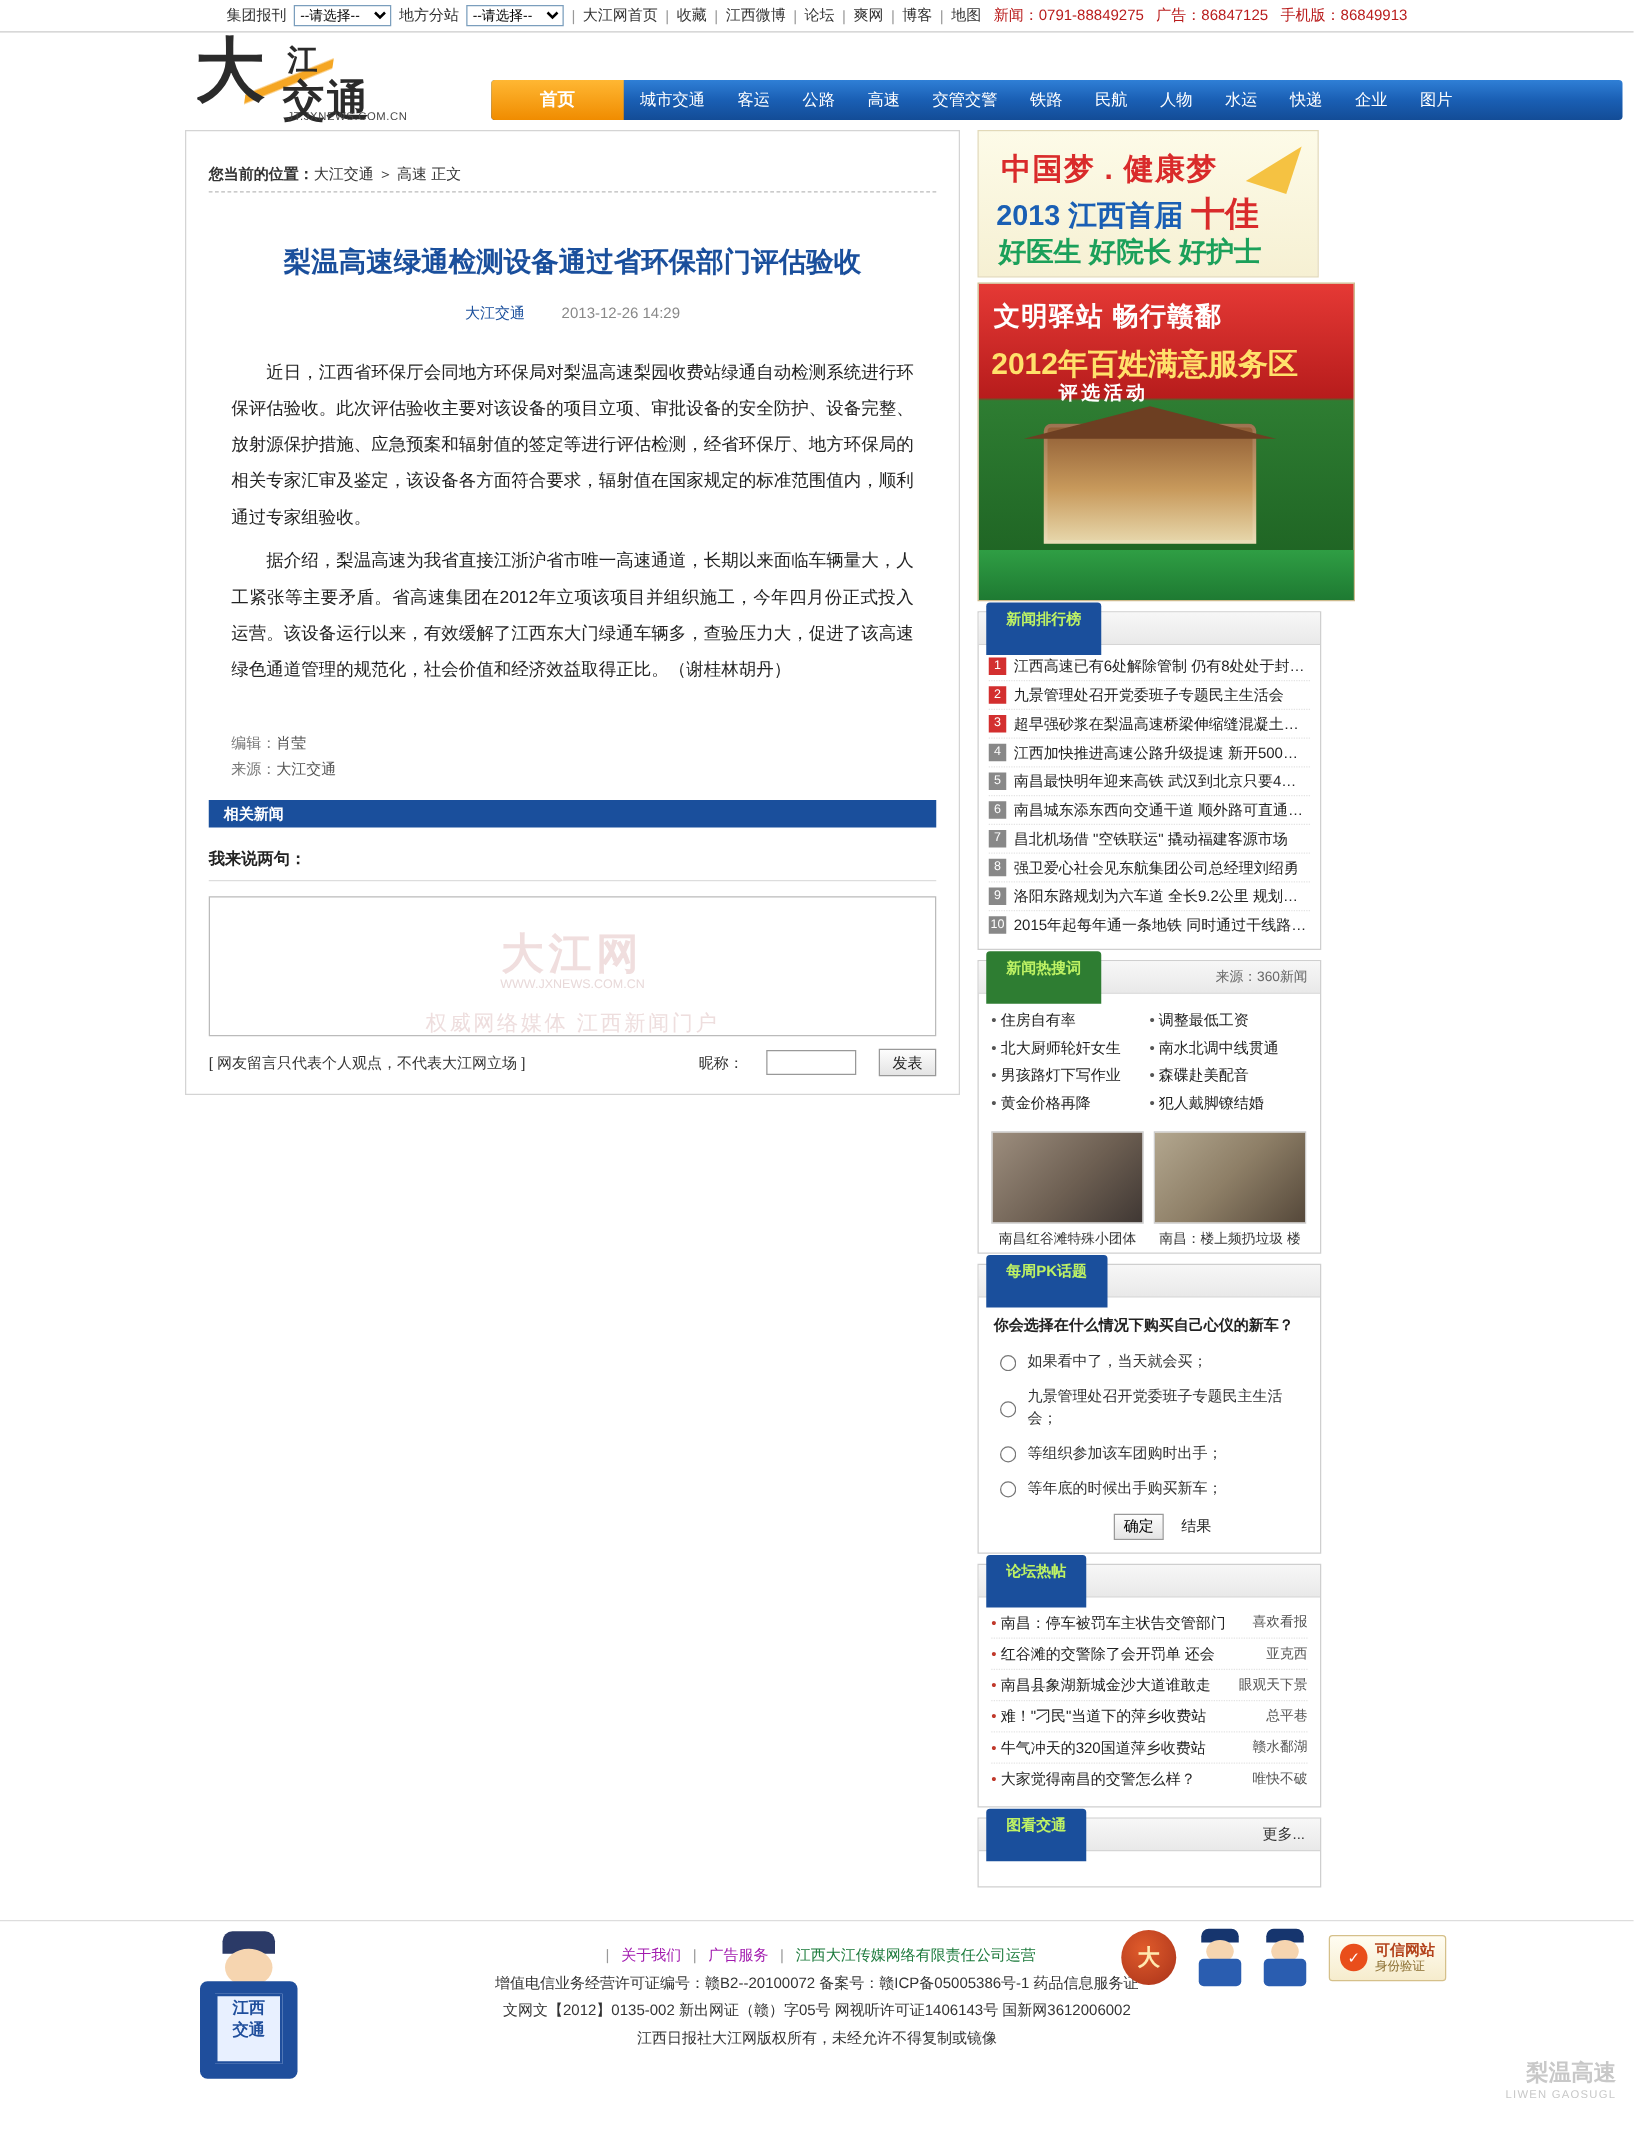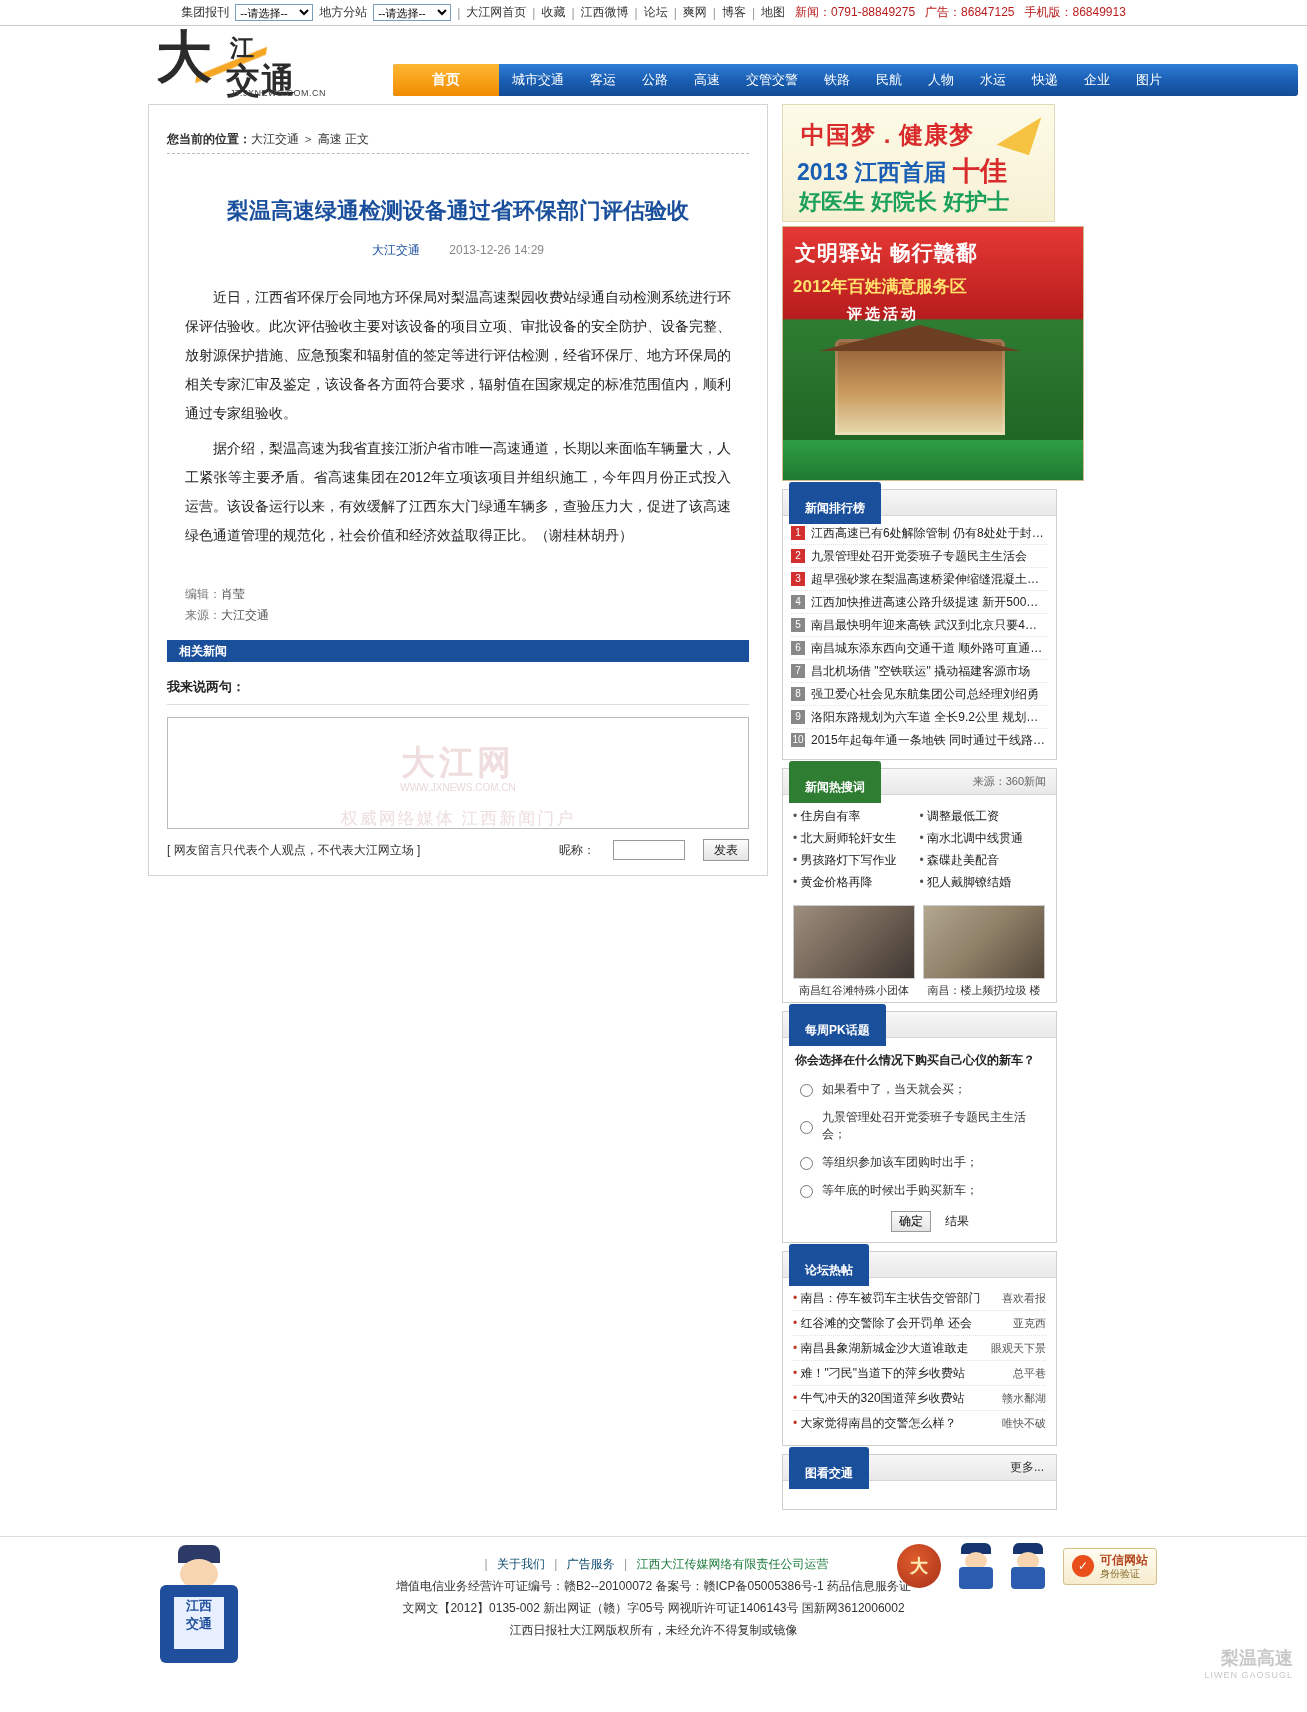--- a/index.html
+++ b/index.html
@@ -236,21 +236,21 @@
     transform: rotate(18deg);
   }
   .ad2 {
     width: 302px; height: 255px;
     margin-top: 4px;
     border:1px solid #cdbb8e;
     background: linear-gradient(180deg,#e53935 0%, #b71c1c 36%, #2e7d32 37%, #1b5e20 100%);
     position:relative; overflow:hidden;
   }
   .ad2 .t1 { position:absolute; top: 12px; left: 12px; color:#fff; font-size:21px; font-weight:bold; letter-spacing:1px;}
-  .ad2 .t2 { position:absolute; top: 48px; left: 10px; color:#ffe16b; font-size:17px; font-weight:bold;}
+  .ad2 .t2 { position:absolute; top: 48px; left: 10px; color:#ffe16b; font-size:24px; font-weight:bold;}
   .ad2 .t3 { position:absolute; top: 78px; left: 64px; color:#fff; font-size:15px; font-weight:bold; letter-spacing:3px;}
   .ad2 .house {
     position:absolute; left: 52px; top: 112px; width: 170px; height: 96px;
     background: linear-gradient(180deg,#8d5a33 0%, #c89a5c 55%, #e8d9ae 100%);
     border-radius: 6px 6px 0 0;
     box-shadow: 0 0 0 3px rgba(255,255,255,.15) inset;
   }
   .ad2 .roof {
     position:absolute; left: 36px; top: 98px; width: 0; height: 0;
     border-left: 101px solid transparent; border-right: 101px solid transparent;
@@ -268,23 +268,23 @@
   }
   .panel-head {
     height: 26px;
     background: linear-gradient(180deg,#f7f7f7,#e9e9e9);
     border-bottom: 1px solid #d5d5d5;
     display:flex; align-items:center;
     position:relative;
   }
   .panel-head .tab {
     height: 42px; line-height: 26px;
-    padding: 13px 16px;
+    padding: 0 16px;
     background: #1a4f9c;
-    color:#ffffff; font-size: 12px; font-weight:bold;
+    color:#bef264; font-size: 12px; font-weight:bold;
     border-radius: 3px 3px 0 0;
     margin-left: 6px;
   }
   .panel-head .tab.green { background:#2e7d32; }
   .panel-head .hsrc {
     margin-left:auto; margin-right: 10px; font-size: 11px; color:#666;
   }
   .rank-list { padding: 6px 8px 8px 8px; }
   .rank-item {
     display:flex; align-items:center;
@@ -352,21 +352,21 @@
 
   
   .footer {
     margin-top: 26px;
     border-top: 1px solid #ddd;
     padding: 16px 0 20px 0;
     position: relative;
     min-height: 150px;
   }
   .foot-center { text-align:center; font-size: 12px; color:#333; line-height: 22px; }
-  .foot-center a { color:#0c4a6e; text-decoration:none;margin-top:48px; }
+  .foot-center a { color:#a21caf; text-decoration:none;margin-top:48px; }
   .foot-center .sep { color:#999; margin:0 6px; }
   .foot-center .green { color:#1b7a3b; }
   .mascot {
     position:absolute; left: 150px; top: 8px; width: 96px; height: 120px;
   }
   .mascot .hat { position:absolute; left:28px; top:0; width: 42px; height: 18px; background:#2b3a67; border-radius: 8px 8px 0 0;}
   .mascot .face { position:absolute; left:30px; top:14px; width:38px;height:30px;background:#f6d5b0;border-radius:50%;}
   .mascot .body { position:absolute; left: 10px; top: 40px; width: 78px; height: 78px; background:#1f4e9c; border-radius: 6px;}
   .mascot .sign { position:absolute; left: 22px; top: 50px; width: 54px; height: 56px; background:#e8f0ff; border:2px solid #1f4e9c;}
   .mascot .sign span { display:block; font-size: 13px; color:#1f4e9c; text-align:center; line-height: 18px; font-weight:bold;}

